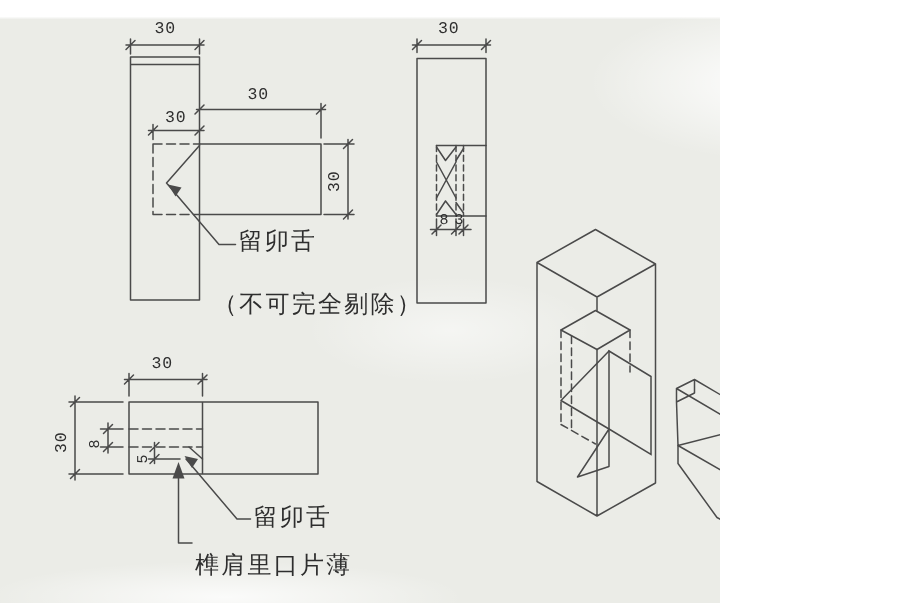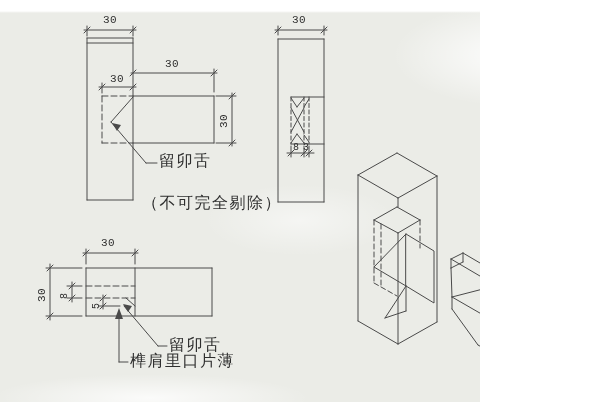--- a/index.html
+++ b/index.html
@@ -130,15 +130,15 @@
 
   <span class="txt dim" style="left:292px;top:14px;">30</span>
   <span class="txt dim-sm" style="left:293px;top:142px;">8</span>
   <span class="txt dim-sm" style="left:303px;top:142px;">3</span>
 
   <span class="txt dim" style="left:101px;top:237px;">30</span>
   <span class="txt dim rot" style="left:36px;top:302px;">30</span>
   <span class="txt dim-sm rot" style="left:59px;top:299px;">8</span>
   <span class="txt dim-sm rot" style="left:91px;top:309px;">5</span>
   <span class="txt cjk" style="left:169px;top:340px;">留卯舌</span>
-  <span class="txt cjk" style="left:130px;top:356px;">榫肩里口片薄</span>
+  <span class="txt cjk" style="left:130px;top:372px;">榫肩里口片薄</span>
 
 </div>
 
 </body></html>

